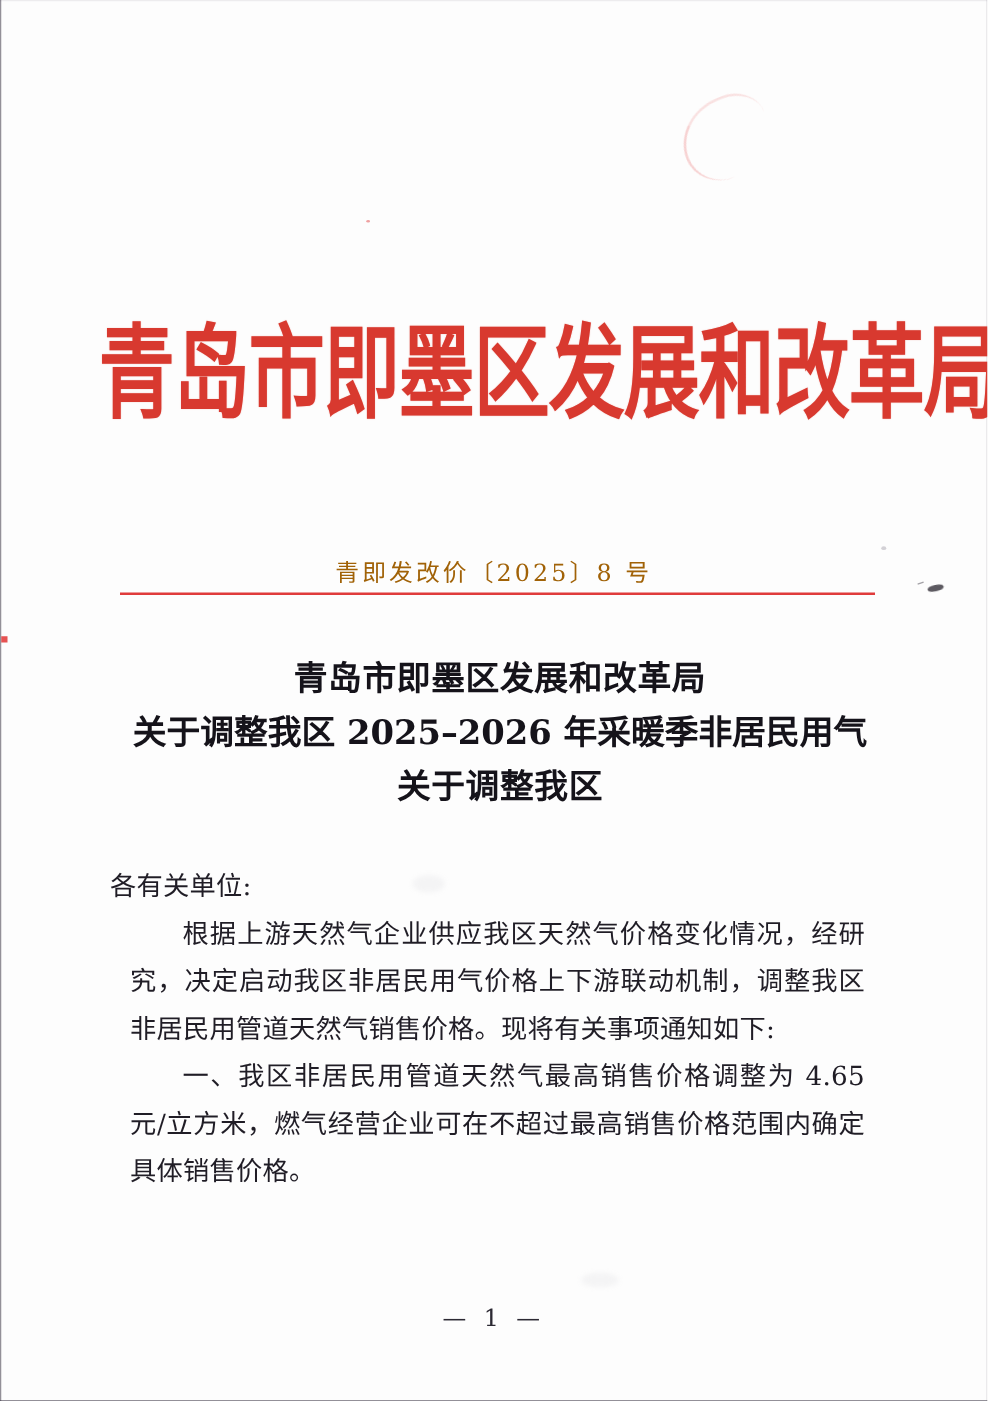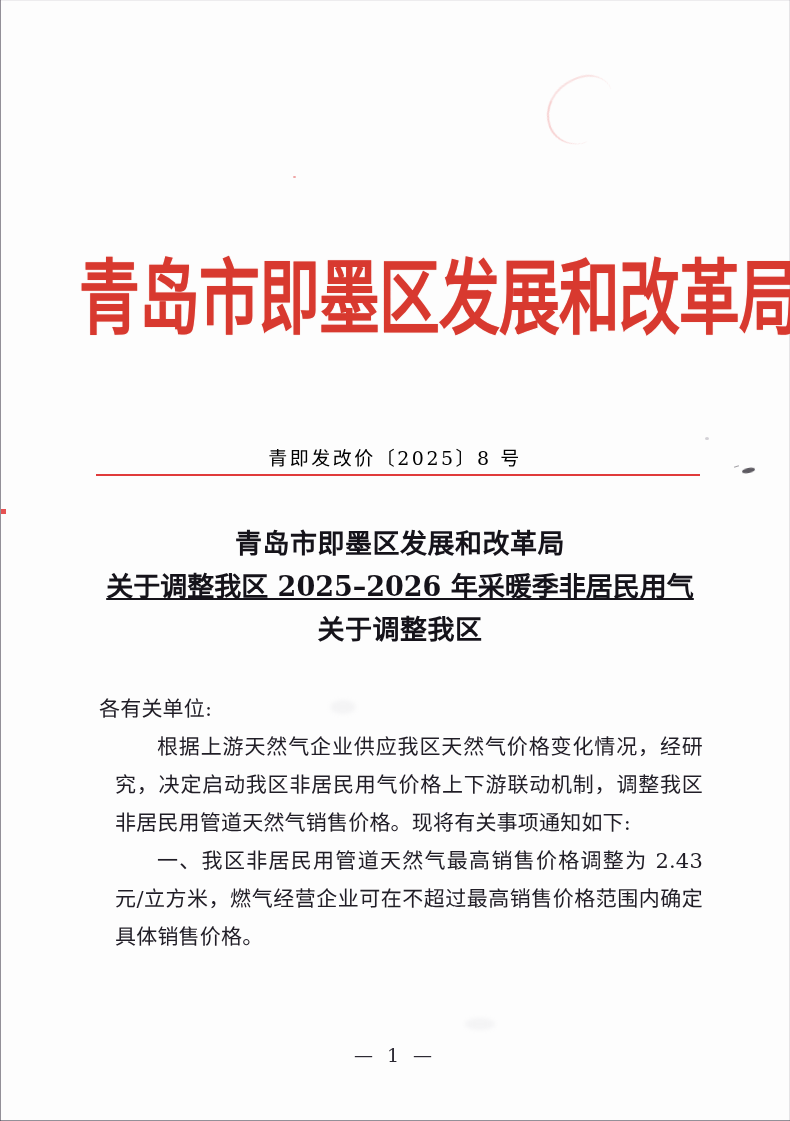--- a/index.html
+++ b/index.html
@@ -122,21 +122,21 @@
 
   
   .doc-number {
     position: absolute;
     left: 0;
     right: 0;
     top: 443px;
     text-align: center;
     font-family: "DejaVu Serif", "Liberation Serif", serif;
     font-size: 19px;
-    color: #000000;
+    color: #a16207;
     letter-spacing: 2.5px;
     white-space: nowrap;
   }
 
   
   .red-rule {
     position: absolute;
     left: 96px;
     top: 474px;
     width: 604px;
@@ -158,27 +158,26 @@
     line-height: 43px;
     letter-spacing: .5px;
   }
   .title-line {
     white-space: nowrap;
     display: block;
   }
   .title-line.wide {
     letter-spacing: 0;
     font-size: 27px;
-    text-decoration: underline;
   }
 
   
   .body-block {
     position: absolute;
-    left: 99px;
+    left: 88px;
     width: 604px;
     top: 690px;
     font-family: "DejaVu Serif", "Liberation Serif", serif;
     font-size: 21px;
     line-height: 38px;
     color: #201d26;
     letter-spacing: .2px;
     text-align: justify;
     text-justify: inter-character;
   }
@@ -229,18 +228,18 @@
 
   <div class="title-block">
     <span class="title-line">青岛市即墨区发展和改革局</span>
     <span class="title-line wide">关于调整我区 2025–2026 年采暖季非居民用气</span>
     <span class="title-line">关于调整我区</span>
   </div>
 
   <div class="body-block">
     <span class="salutation">各有关单位:</span>
     <span class="para">根据上游天然气企业供应我区天然气价格变化情况，经研究，决定启动我区非居民用气价格上下游联动机制，调整我区非居民用管道天然气销售价格。现将有关事项通知如下:</span>
-    <span class="para">一、我区非居民用管道天然气最高销售价格调整为 2.43 元/立方米，燃气经营企业可在不超过最高销售价格范围内确定具体销售价格。</span>
+    <span class="para">一、我区非居民用管道天然气最高销售价格调整为 4.65 元/立方米，燃气经营企业可在不超过最高销售价格范围内确定具体销售价格。</span>
   </div>
 
   <div class="footer">— 1 —</div>
 
 </div>
 
 </body></html>

